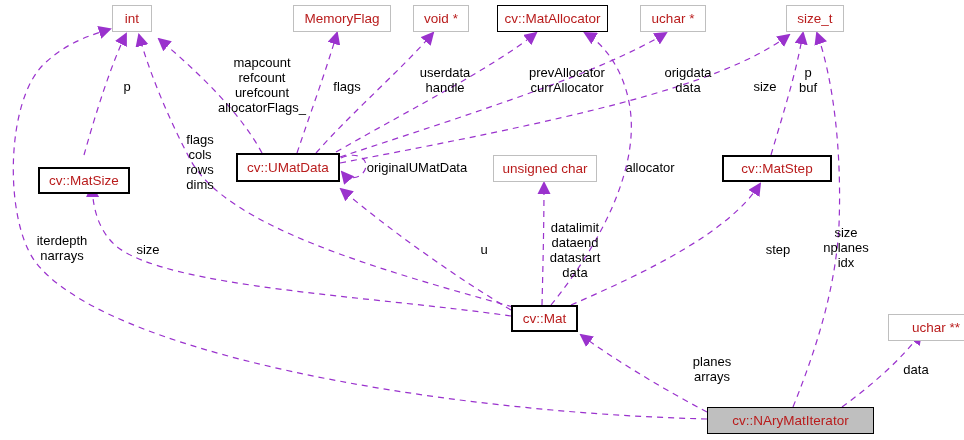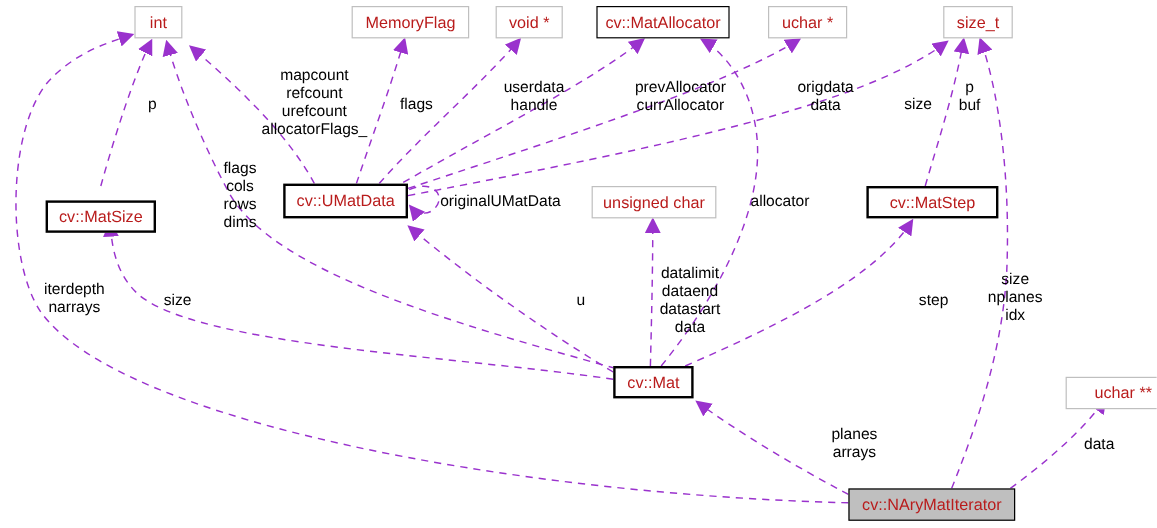--- a/index.html
+++ b/index.html
@@ -127,15 +127,15 @@
       <div class="node external" style="left: 413px; top: 5px; width: 56px; height: 27px;">void *</div>
       <div class="node class thin" style="left: 497px; top: 5px; width: 111px; height: 27px;">cv::MatAllocator</div>
       <div class="node external" style="left: 640px; top: 5px; width: 66px; height: 27px;">uchar *</div>
       <div class="node external" style="left: 786px; top: 5px; width: 58px; height: 27px;">size_t</div>
       <div class="node class" style="left: 38px; top: 167px; width: 92px; height: 27px; text-align: center;">cv::MatSize</div>
       <div class="node class" style="left: 236px; top: 153px; width: 104px; height: 29px;">cv::UMatData</div>
       <div class="node external" style="left: 493px; top: 155px; width: 104px; height: 27px;">unsigned char</div>
       <div class="node class" style="left: 722px; top: 155px; width: 110px; height: 27px;">cv::MatStep</div>
       <div class="node class" style="left: 511px; top: 305px; width: 67px; height: 27px;">cv::Mat</div>
       <div class="node external" style="left: 888px; top: 314px; width: 96px; height: 27px;">uchar **</div>
-      <div class="node main" style="left: 707px; top: 407px; width: 139px; height: 27px;">cv::NAryMatIterator</div>
+      <div class="node main" style="left: 707px; top: 407px; width: 167px; height: 27px;">cv::NAryMatIterator</div>
     </div>
 </div>
 
 </body></html>

